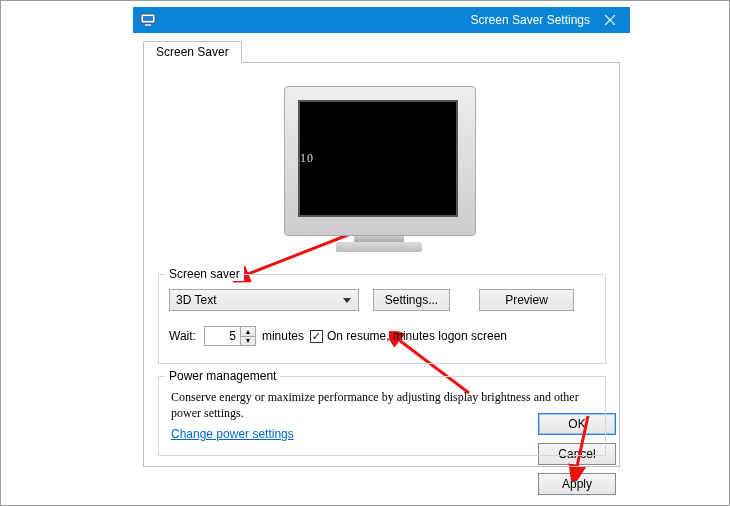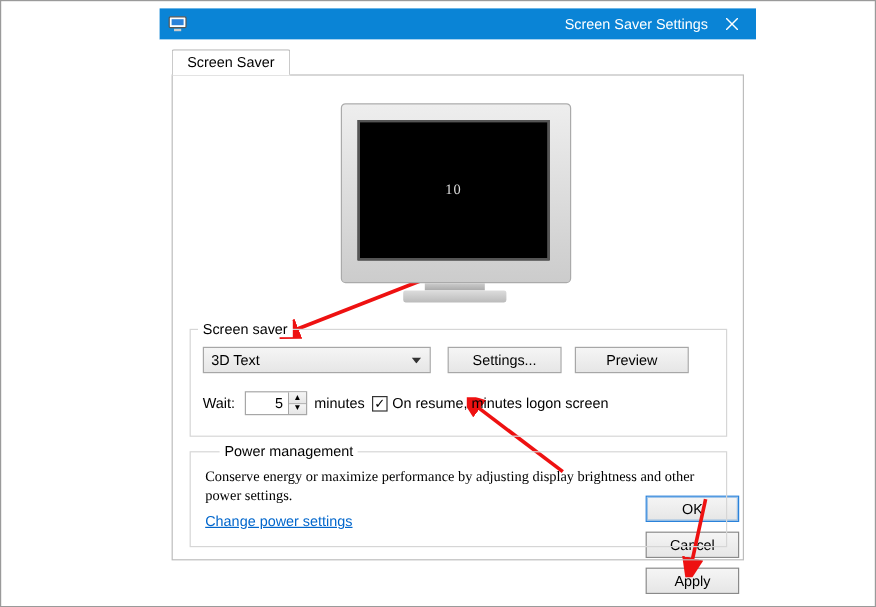--- a/index.html
+++ b/index.html
@@ -110,21 +110,20 @@
   }
   .monitor .screen {
     position: absolute;
     left: 14px; top: 14px;
     width: 160px; height: 117px;
     background: #000;
     border: 2px solid #555;
     box-sizing: border-box;
     display: flex;
     align-items: center;
-    justify-content: center;
     color: #ddd;
     font-size: 12px;
     font-family: Georgia, serif;
   }
   .monitor .stand {
     position: absolute;
     left: 70px; top: 150px;
     width: 50px; height: 6px;
     background: linear-gradient(#ccc,#aaa);
   }
@@ -175,21 +174,21 @@
     height: 22px;
     border: 1px solid #a7a7a7;
     background: linear-gradient(#f5f5f5, #e6e6e6);
     box-sizing: border-box;
     font-size: 12px;
     display: flex;
     align-items: center;
     justify-content: center;
     padding: 0 8px;
   }
-  .settings-btn { left: 214px; top: 14px; width: 95px; }
+  .settings-btn { left: 214px; top: 14px; width: 77px; }
   .preview-btn  { left: 320px; top: 14px; width: 95px; justify-content: center; }
 
   .wait-row {
     position: absolute;
     left: 10px; top: 50px;
     display: flex;
     align-items: center;
     height: 22px;
     font-size: 12px;
   }
@@ -248,21 +247,20 @@
     height: 80px;
     border: 1px solid #d6d6d6;
     box-sizing: border-box;
   }
   .group2 .legend {
     position: absolute;
     left: 6px; top: -8px;
     background: #fff;
     padding: 0 4px;
     font-size: 12px;
-    margin-left: 18px;
   }
   .pm-text {
     position: absolute;
     left: 12px; top: 12px;
     width: 420px;
     font-size: 12px;
     line-height: 16px;
     font-family: Liberation Serif, serif;
   }
   .pm-link {

